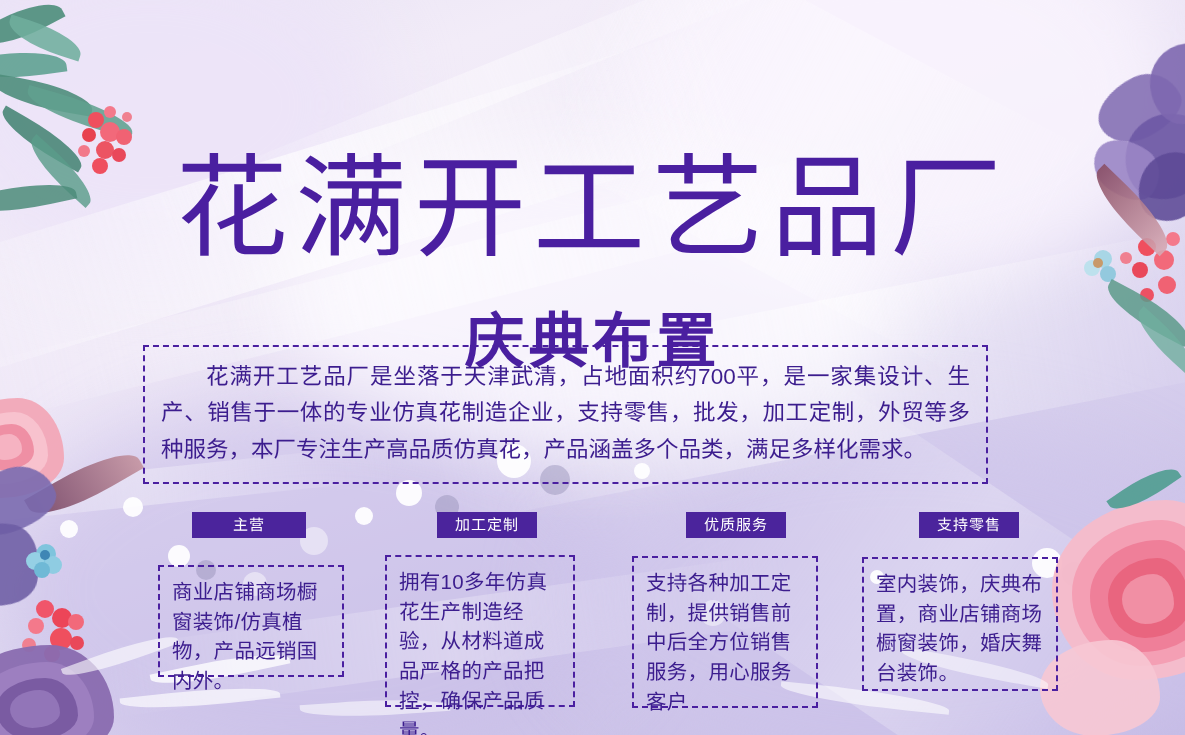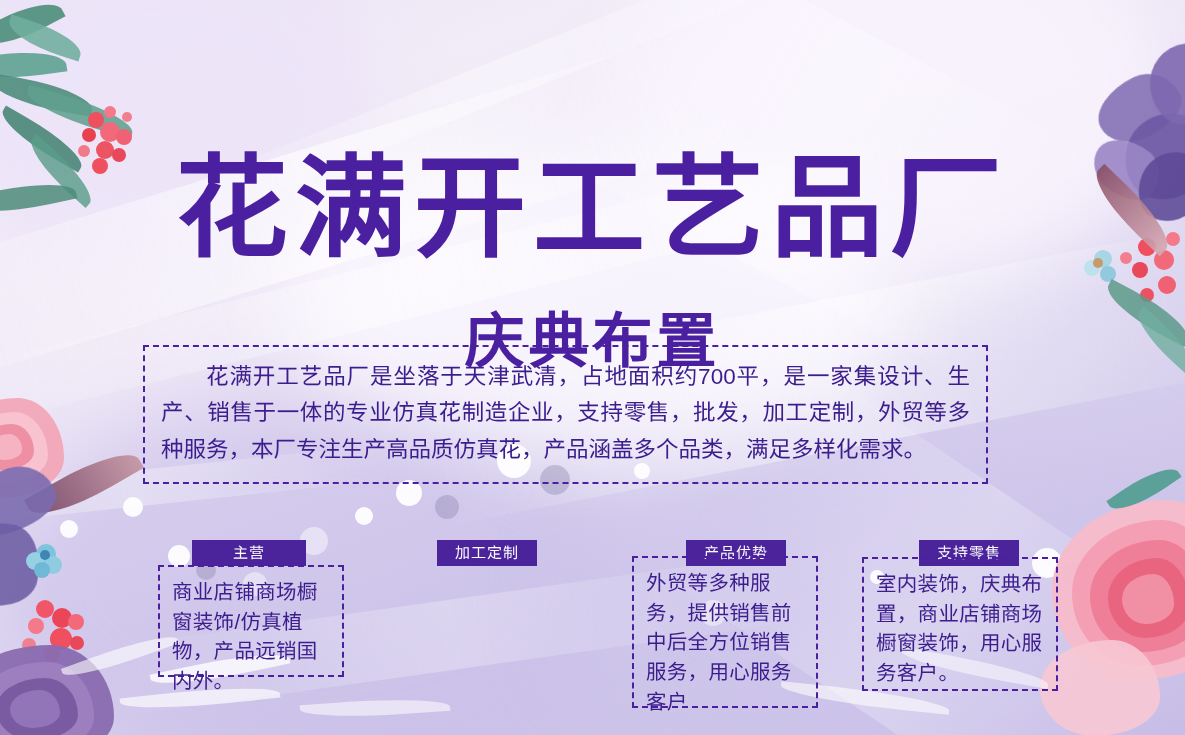--- a/index.html
+++ b/index.html
@@ -58,21 +58,21 @@
   .content { position: relative; z-index: 20; width: 100%; height: 100%; }
 
   .main-title {
     position: absolute;
     left: 0; right: 0;
     top: 78px;
     text-align: center;
     color: #4a1fa0;
     font-size: 112px;
     line-height: 1;
-    font-weight: 700;
+    font-weight: 400;
     letter-spacing: 7px;
     white-space: nowrap;
   }
   .sub-title {
     position: absolute;
     left: 0; right: 0;
     top: 262px;
     text-align: center;
     color: #4a1fa0;
     font-size: 60px;
@@ -104,21 +104,20 @@
     position: absolute;
     top: 512px;
     height: 26px;
     line-height: 26px;
     background: #4b249c;
     color: #ffffff;
     font-size: 15px;
     text-align: center;
     letter-spacing: 1px;
     white-space: nowrap;
-    margin-top: 28px;
   }
   .badge.b1 { left: 192px; width: 114px; }
   .badge.b2 { left: 437px; width: 100px; }
   .badge.b3 { left: 686px; width: 100px; }
   .badge.b4 { left: 919px; width: 100px; }
 
   
   .card {
     position: absolute;
     box-sizing: border-box;
@@ -300,28 +299,31 @@
     <h1 class="main-title">花满开工艺品厂</h1>
 
     <h2 class="sub-title">庆典布置</h2>
 
     <div class="intro-box">
       <p class="intro-text">花满开工艺品厂是坐落于天津武清，占地面积约700平，是一家集设计、生产、销售于一体的专业仿真花制造企业，支持零售，批发，加工定制，外贸等多种服务，本厂专注生产高品质仿真花，产品涵盖多个品类，满足多样化需求。</p>
     </div>
 
     <div class="badge b1">主营</div>
     <div class="badge b2">加工定制</div>
-    <div class="badge b3">产品优势</div>
+    <div class="badge b3">优质服务</div>
     <div class="badge b4">支持零售</div>
 
     <div class="card c1">
       <p>商业店铺商场橱窗装饰/仿真植物，产品远销国内外。</p>
     </div>
+    <div class="card c2">
+      <p>拥有10多年仿真花生产制造经验，从材料道成品严格的产品把控，确保产品质量。</p>
+    </div>
     <div class="card c3">
-      <p>外贸等多种服务，提供销售前中后全方位销售服务，用心服务客户</p>
+      <p>支持各种加工定制，提供销售前中后全方位销售服务，用心服务客户</p>
     </div>
     <div class="card c4">
-      <p>室内装饰，庆典布置，商业店铺商场橱窗装饰，用心服务客户。</p>
+      <p>室内装饰，庆典布置，商业店铺商场橱窗装饰，婚庆舞台装饰。</p>
     </div>
 
 
   </div>
 </div>
 
 </body></html>

